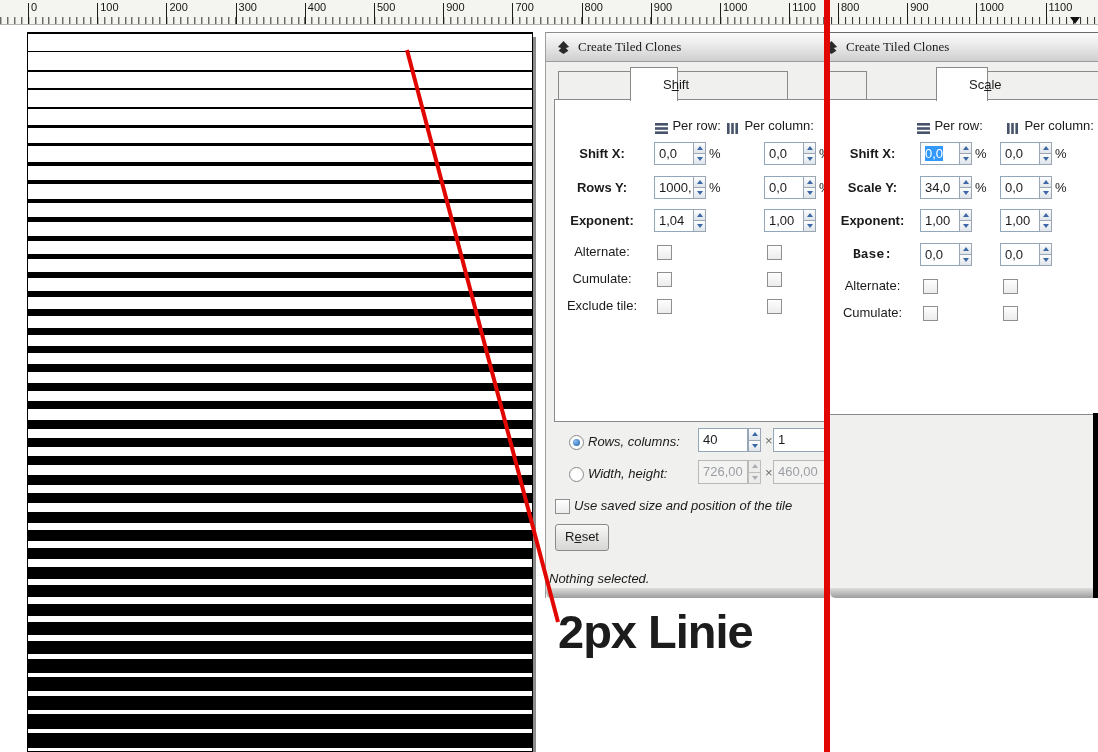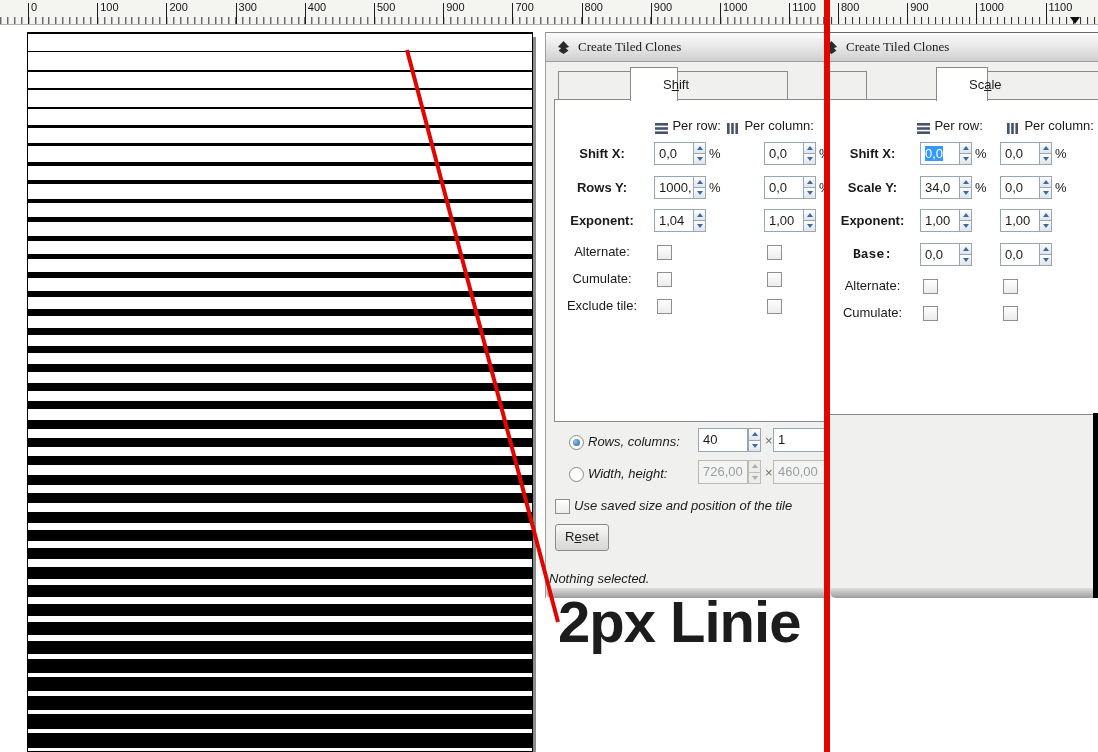--- a/index.html
+++ b/index.html
@@ -69,21 +69,21 @@
   .small-label{position:absolute;font-size:13px;line-height:16px;white-space:nowrap;font-style:italic;}
   .times{position:absolute;font-size:13px;color:#6a6a6a;line-height:24px;}
 
   .btn{position:absolute;border:1px solid #8a8a8a;border-radius:3px;
     background:linear-gradient(#f8f8f8,#e4e4e2 55%,#d7d7d5);
     font-size:13px;text-align:center;line-height:23px;color:#1a1a1a;}
 
   
   #red-vline{position:absolute;left:824px;top:0;width:6px;height:752px;background:#e10600;z-index:50;}
   #red-diag{position:absolute;left:0;top:0;z-index:49;pointer-events:none;}
-  #big-label{position:absolute;left:558px;top:588px;font-size:58px;font-weight:bold;
+  #big-label{position:absolute;left:558px;top:604px;font-size:47px;font-weight:bold;
     color:#1c1c1c;letter-spacing:-1px;z-index:8;white-space:nowrap;}
   #black-strip{position:absolute;left:1093px;top:413px;width:5px;height:185px;background:#000;z-index:12;}
 </style>
 </head>
 <body>
 
 <div class="ruler" id="ruler-left" style="left:0;width:830px;">
     <div class="ruler-ticks" style="background-position-x: 0.32px;"></div>
     <div class="ruler-major" style="left: 28px;"></div>
     <div class="ruler-label" style="left: 31px;">0</div>

